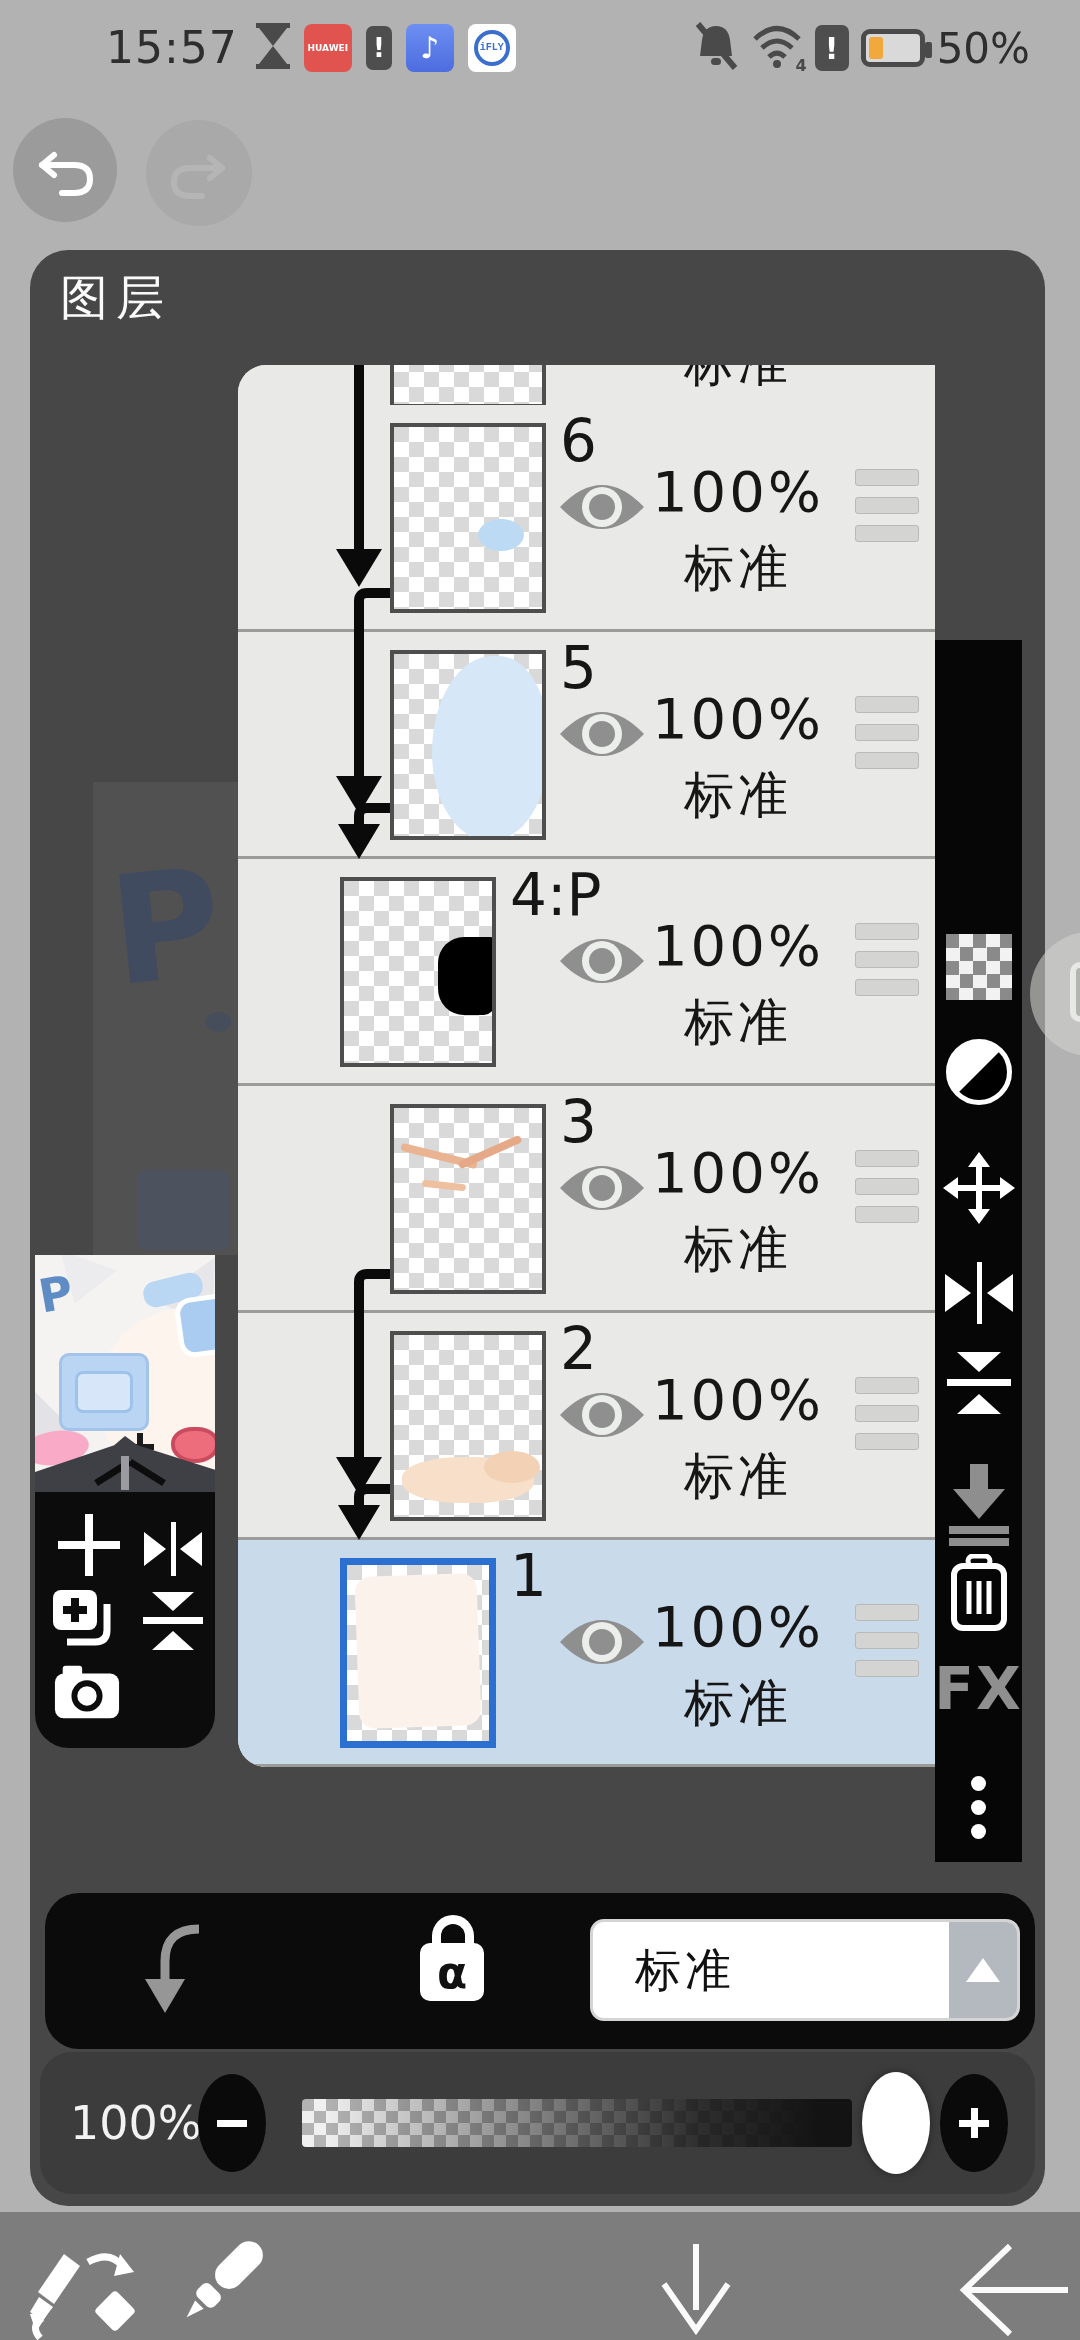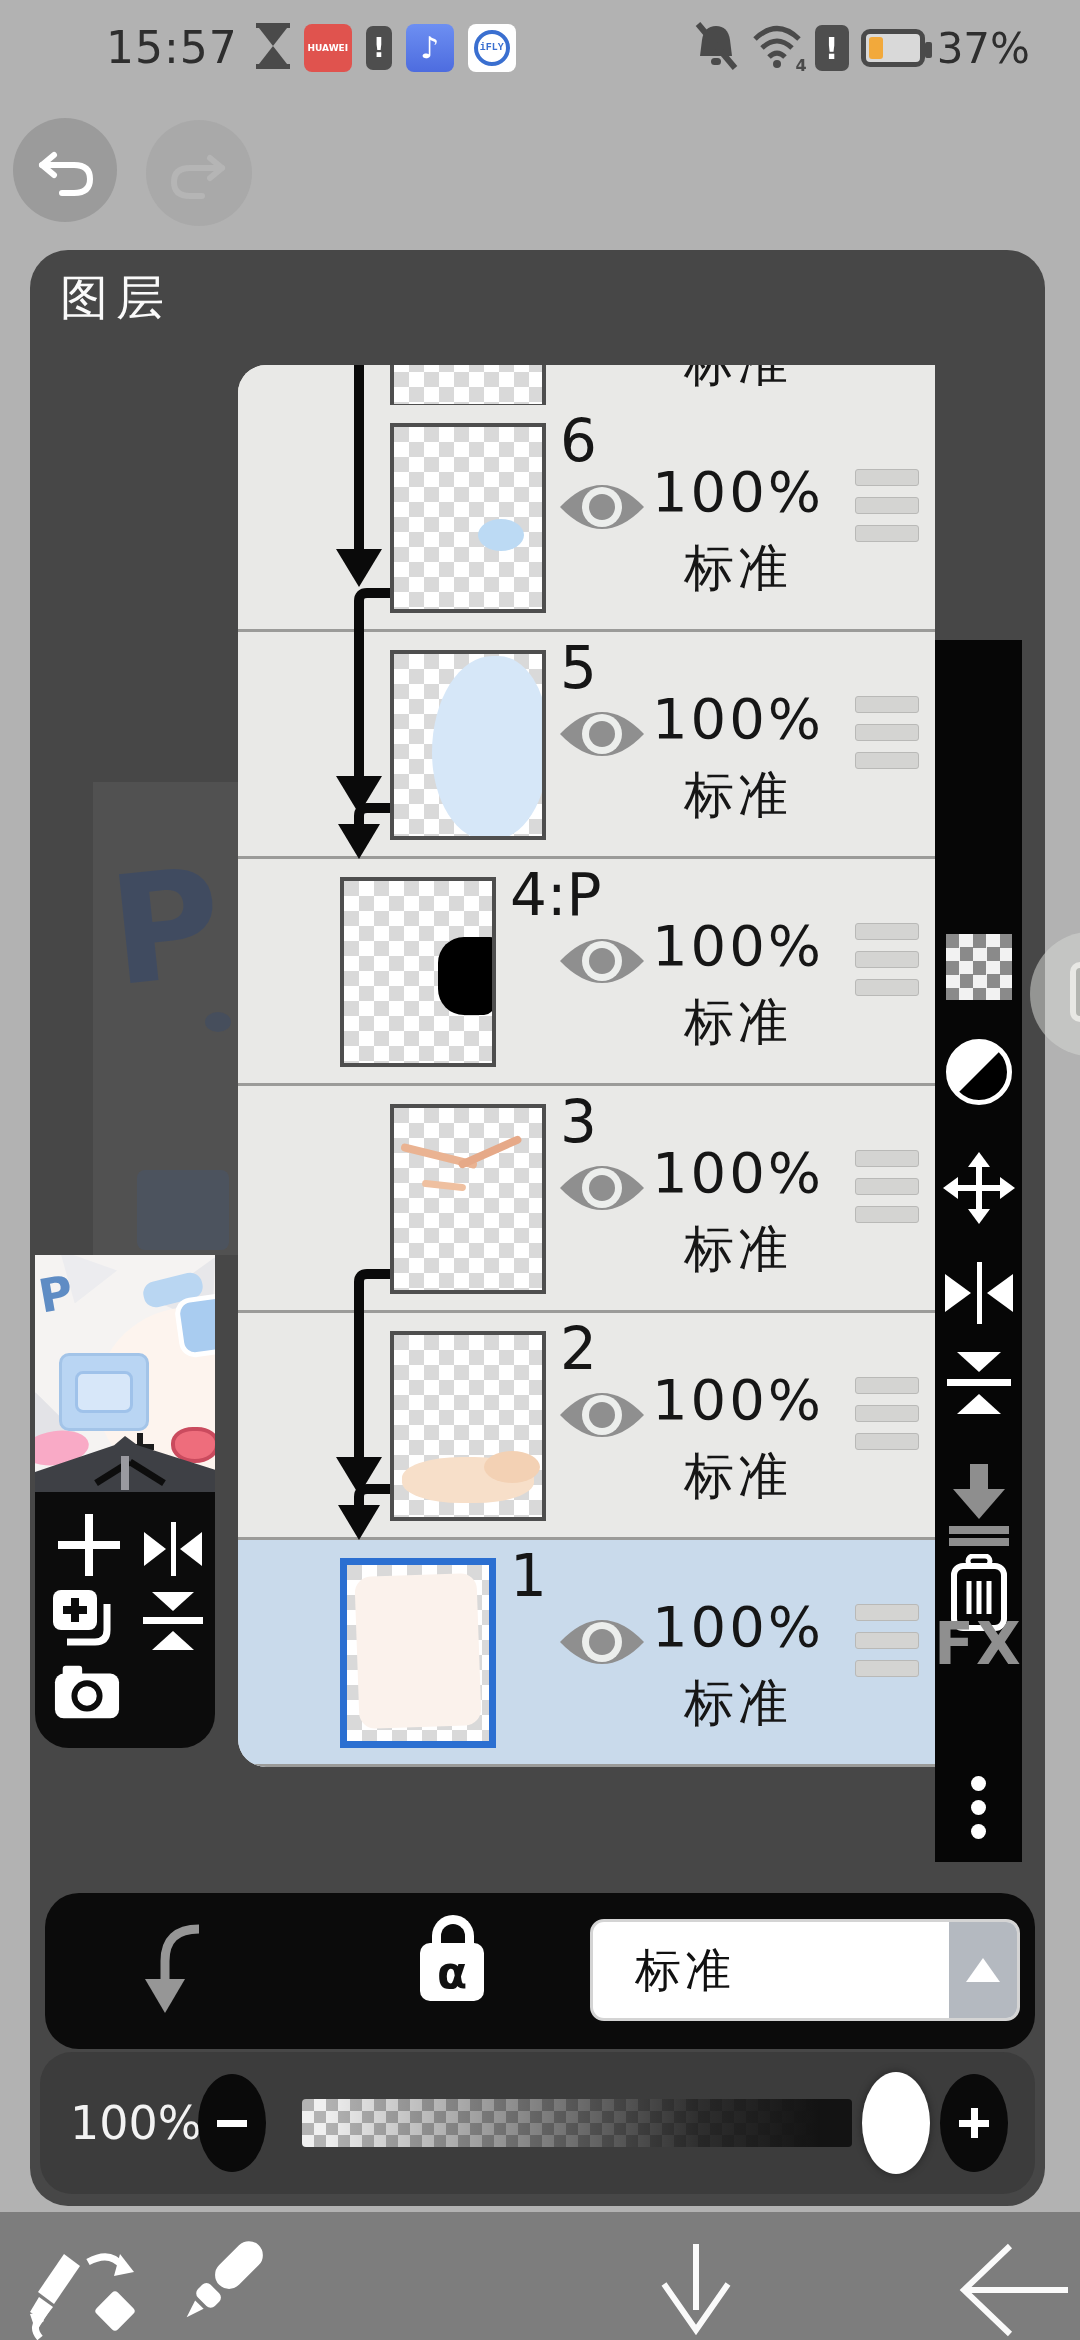--- a/index.html
+++ b/index.html
@@ -181,21 +181,21 @@
           <path d="M11,25 Q26,11 41,25"></path>
           <path d="M18,34 Q26,26 34,34"></path>
           <circle cx="26" cy="41" r="4" fill="#4a4a4a" stroke="none"></circle>
         </svg>
       <span class="wifi-sub">4</span>
     </span>
     <span class="sim-chip big">!</span>
     <span class="battery">
         <i class="fill"></i>
       </span>
-    <span class="sb-pct">37%</span>
+    <span class="sb-pct">50%</span>
   </div>
 
   <div class="undo-btn">
     <svg width="62" height="58" viewBox="0 0 62 58" fill="none" stroke="#fff" stroke-width="6" stroke-linecap="round" stroke-linejoin="round">
         <path d="M20,14 L8,24 L20,34"></path>
         <path d="M8,24 H40 Q56,24 56,38 Q56,52 40,52 H28"></path>
       </svg>
   </div>
   <div class="redo-btn">
     <svg width="62" height="58" viewBox="0 0 62 58" fill="none" stroke="#b5b5b5" stroke-width="6" stroke-linecap="round" stroke-linejoin="round">
@@ -456,21 +456,21 @@
         </div>
         <div class="side-btn" style="top: 914px;">
           <svg width="66" height="78" viewBox="0 0 66 78">
             <rect x="22" y="2" width="22" height="10" rx="5" fill="none" stroke="#fff" stroke-width="5"></rect>
             <rect x="8" y="12" width="50" height="62" rx="9" fill="none" stroke="#fff" stroke-width="6"></rect>
             <line x1="23" y1="27" x2="23" y2="60" stroke="#fff" stroke-width="5"></line>
             <line x1="33" y1="27" x2="33" y2="60" stroke="#fff" stroke-width="5"></line>
             <line x1="43" y1="27" x2="43" y2="60" stroke="#fff" stroke-width="5"></line>
           </svg>
         </div>
-        <div class="side-btn" style="top: 970px;">
+        <div class="side-btn" style="top: 1015px;">
           <span class="fx-label">FX</span>
         </div>
         <div class="side-btn" style="top: 1127px;">
           <span class="dots">
             <i></i>
             <i></i>
             <i></i>
           </span>
         </div>
       </div>

